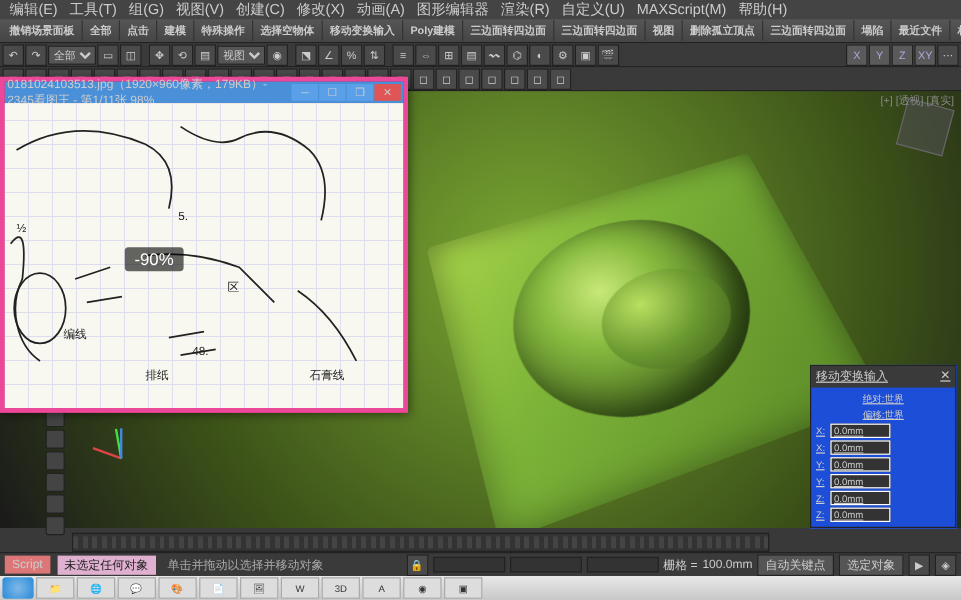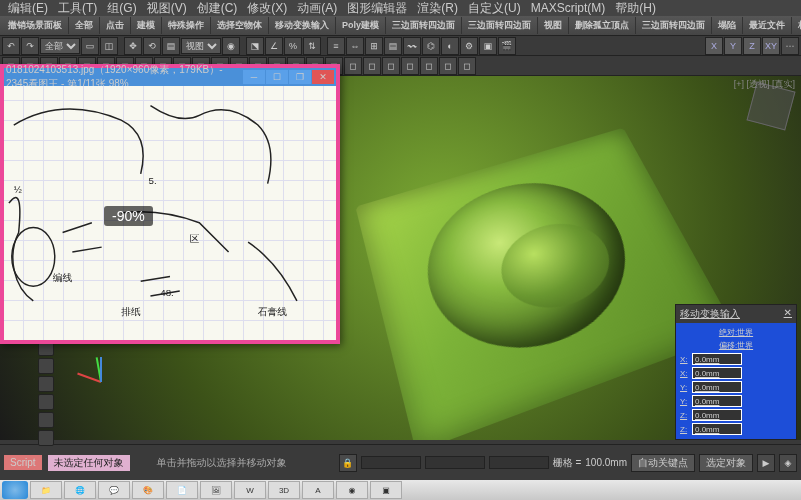--- a/index.html
+++ b/index.html
@@ -40,24 +40,24 @@
 .axis-gizmo .ax.x{background:#d44;transform:rotate(-70deg);}
 .axis-gizmo .ax.y{background:#4d4;transform:rotate(-10deg);}
 .axis-gizmo .ax.z{background:#48d;transform:rotate(0);}
 .transform-panel{position:absolute;bottom:60px;right:4px;width:122px;background:#1d4ed8;border:1px solid #222;z-index:15;text-decoration:underline;}
 .transform-panel .hdr{background:#3a3a3a;padding:2px 4px;font-size:9px;display:flex;justify-content:space-between;}
 .transform-panel .body{padding:4px;display:grid;grid-template-columns:1fr;gap:2px;}
 .transform-panel .col-hdr{font-size:8px;text-align:center;}
 .transform-panel .spin{display:flex;align-items:center;gap:2px;}
 .transform-panel .spin label{width:10px;font-size:8px;}
 .transform-panel .spin input{width:50px;height:12px;background:#333;border:1px solid #ffffff;color:#ccc;font-size:8px;padding:0 2px;}
-.statusbar{position:absolute;bottom:20px;left:0;right:0;height:36px;background:#3a3a3a;border-top:1px solid #222;display:flex;align-items:center;padding:0 4px;gap:6px;font-size:9px;}
+.statusbar{position:absolute;bottom:20px;left:0;right:0;height:20px;background:#3a3a3a;border-top:1px solid #222;display:flex;align-items:center;padding:0 4px;gap:6px;font-size:9px;}
 .statusbar .script-btn{background:#d77;padding:2px 6px;cursor:pointer;}
 .statusbar .msg{background:#e0b0d0;color:#222;padding:1px 6px;flex:0 0 auto;}
-.statusbar .hint{color:#aaa;margin-left:21px;}
+.statusbar .hint{color:#aaa;margin-left:4px;}
 .statusbar .right{margin-left:auto;display:flex;gap:4px;align-items:center;}
 .statusbar input.coord{width:60px;height:13px;background:#333;border:1px solid #222;color:#ccc;font-size:8px;padding:0 2px;}
 .statusbar .dd{background:#555;padding:1px 6px;border:1px solid #222;cursor:pointer;}
 .taskbar{position:absolute;bottom:0;left:0;right:0;height:20px;background:linear-gradient(#e8e8e8,#c8c8c8);display:flex;align-items:center;padding:0 2px;gap:2px;}
 .taskbar .start{width:26px;height:18px;background:radial-gradient(circle,#7db9e8,#2989d8);border-radius:3px;cursor:pointer;}
 .taskbar .titem{width:32px;height:18px;background:#ddd;border:1px solid #aaa;cursor:pointer;display:flex;align-items:center;justify-content:center;font-size:8px;color:#333;}
 .selector{background:#555;border:1px solid #222;color:#ccc;font-size:9px;height:16px;}
 </style>
 </head>
 <body>

